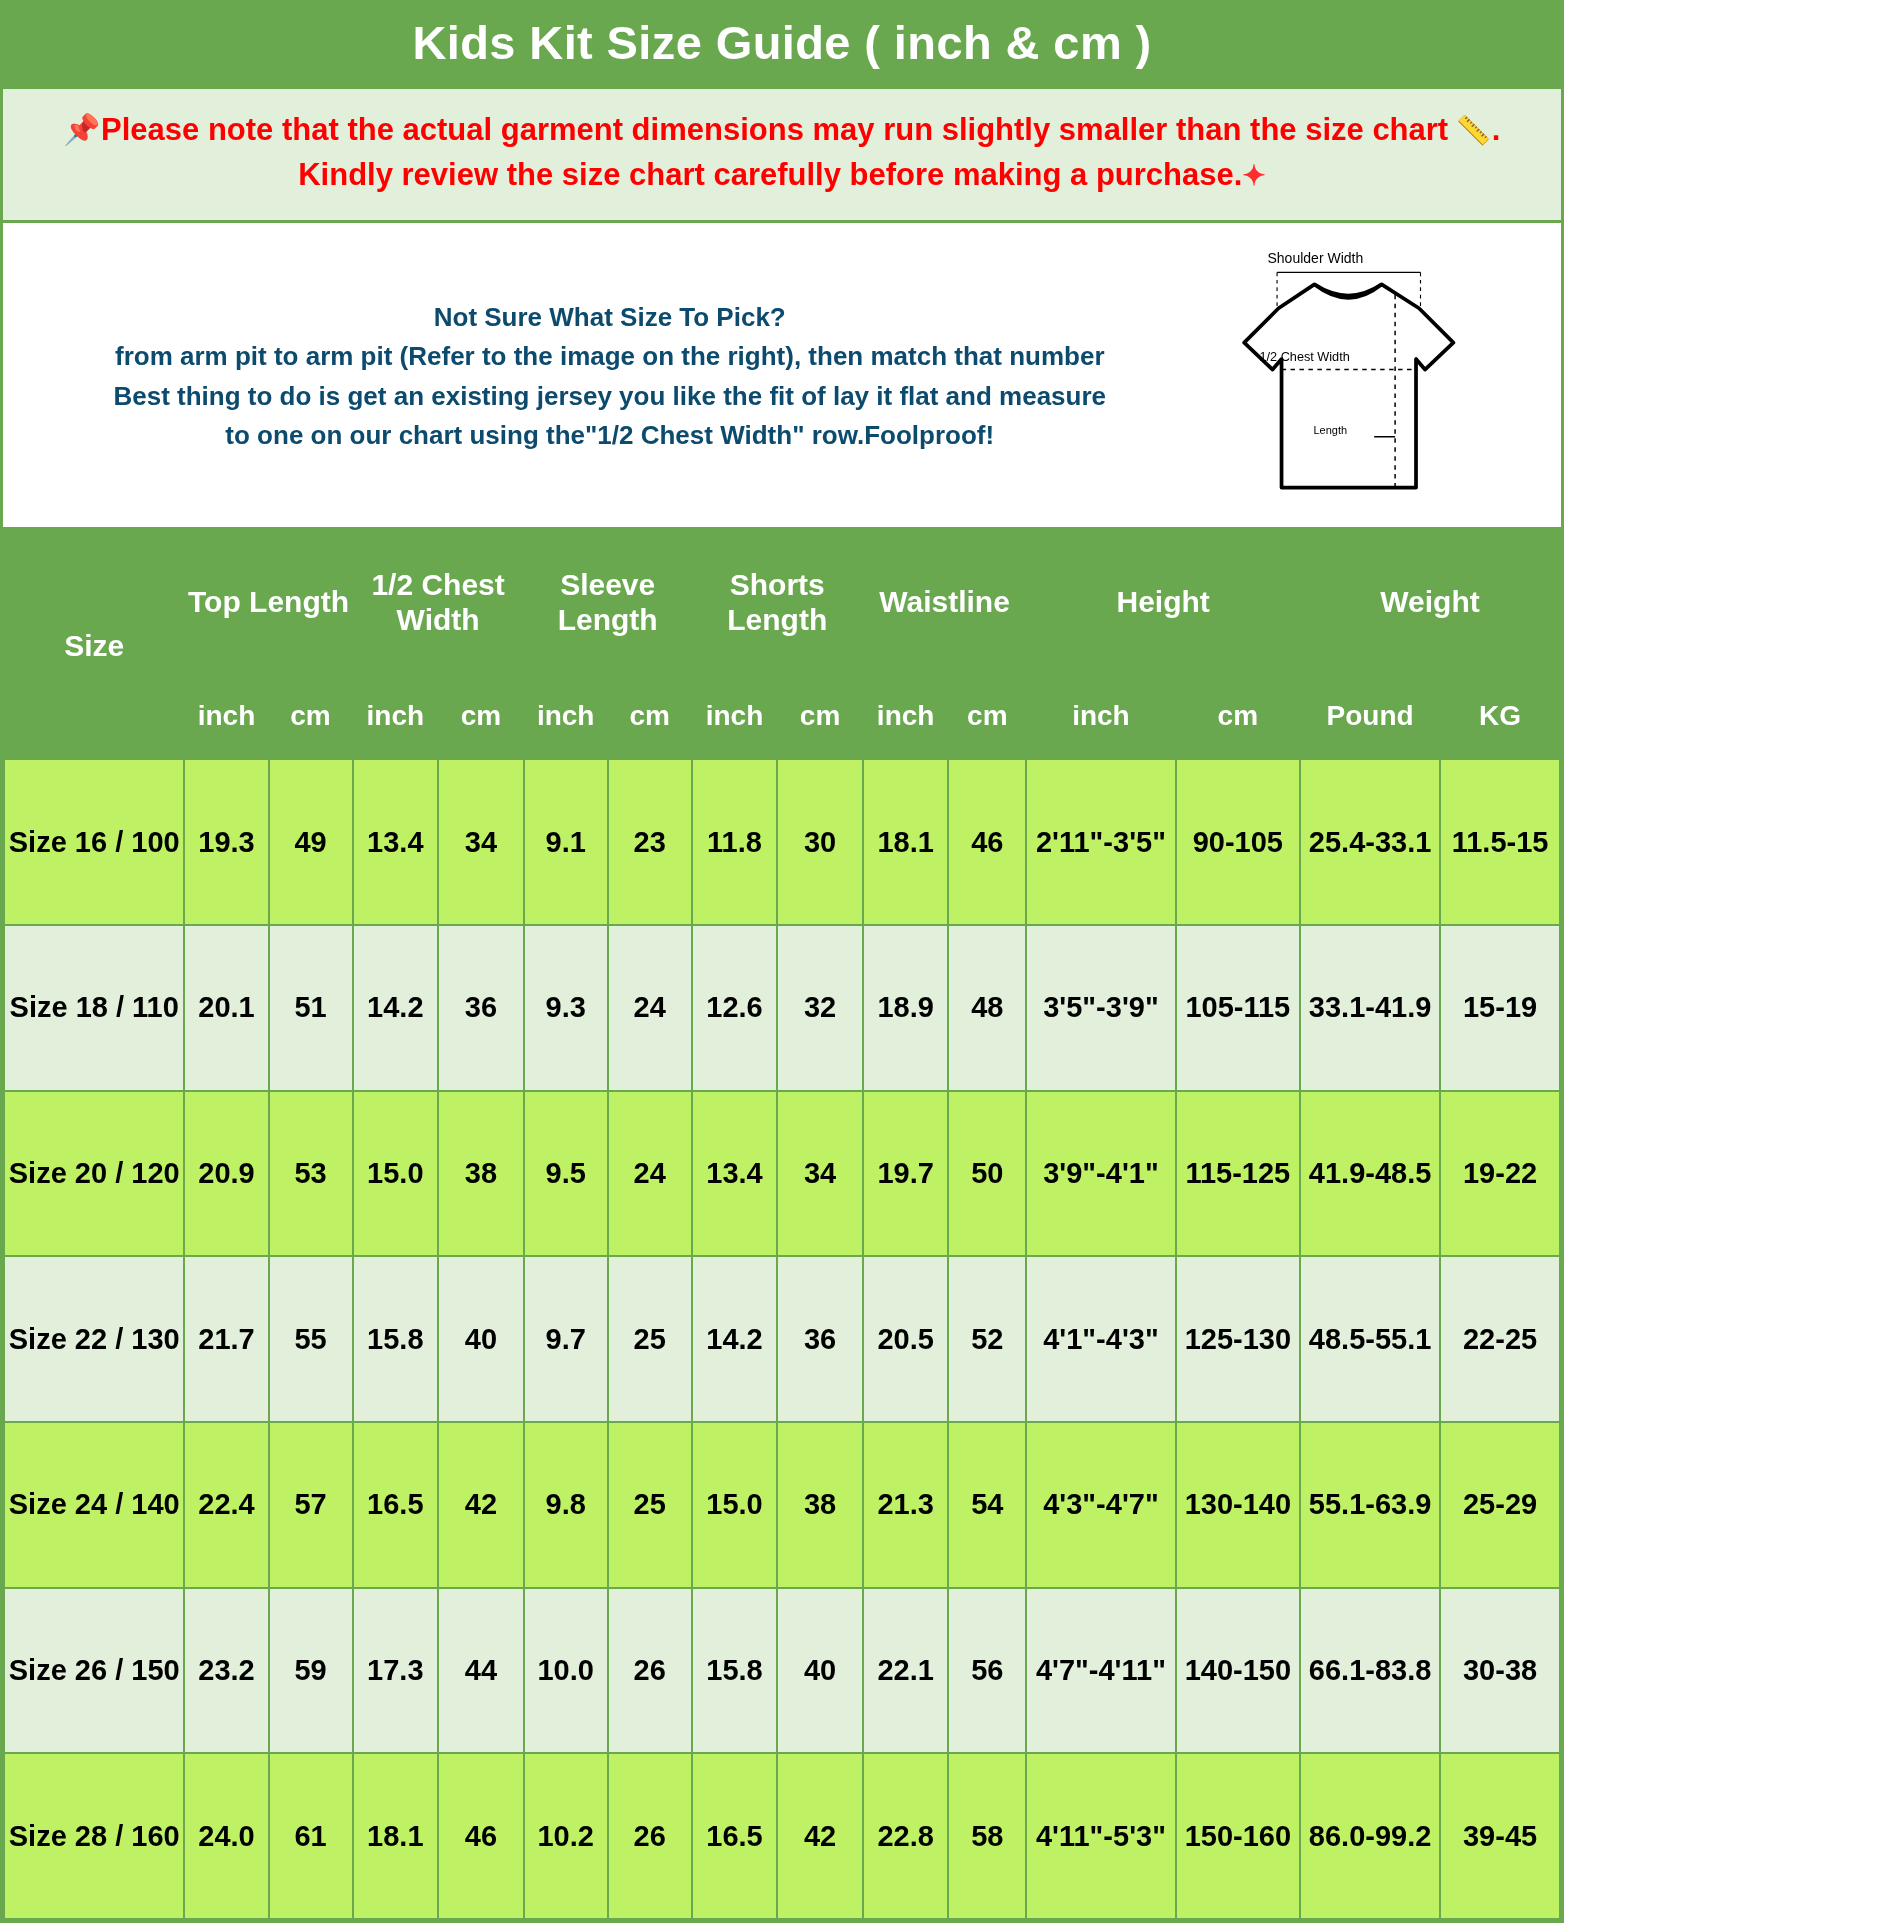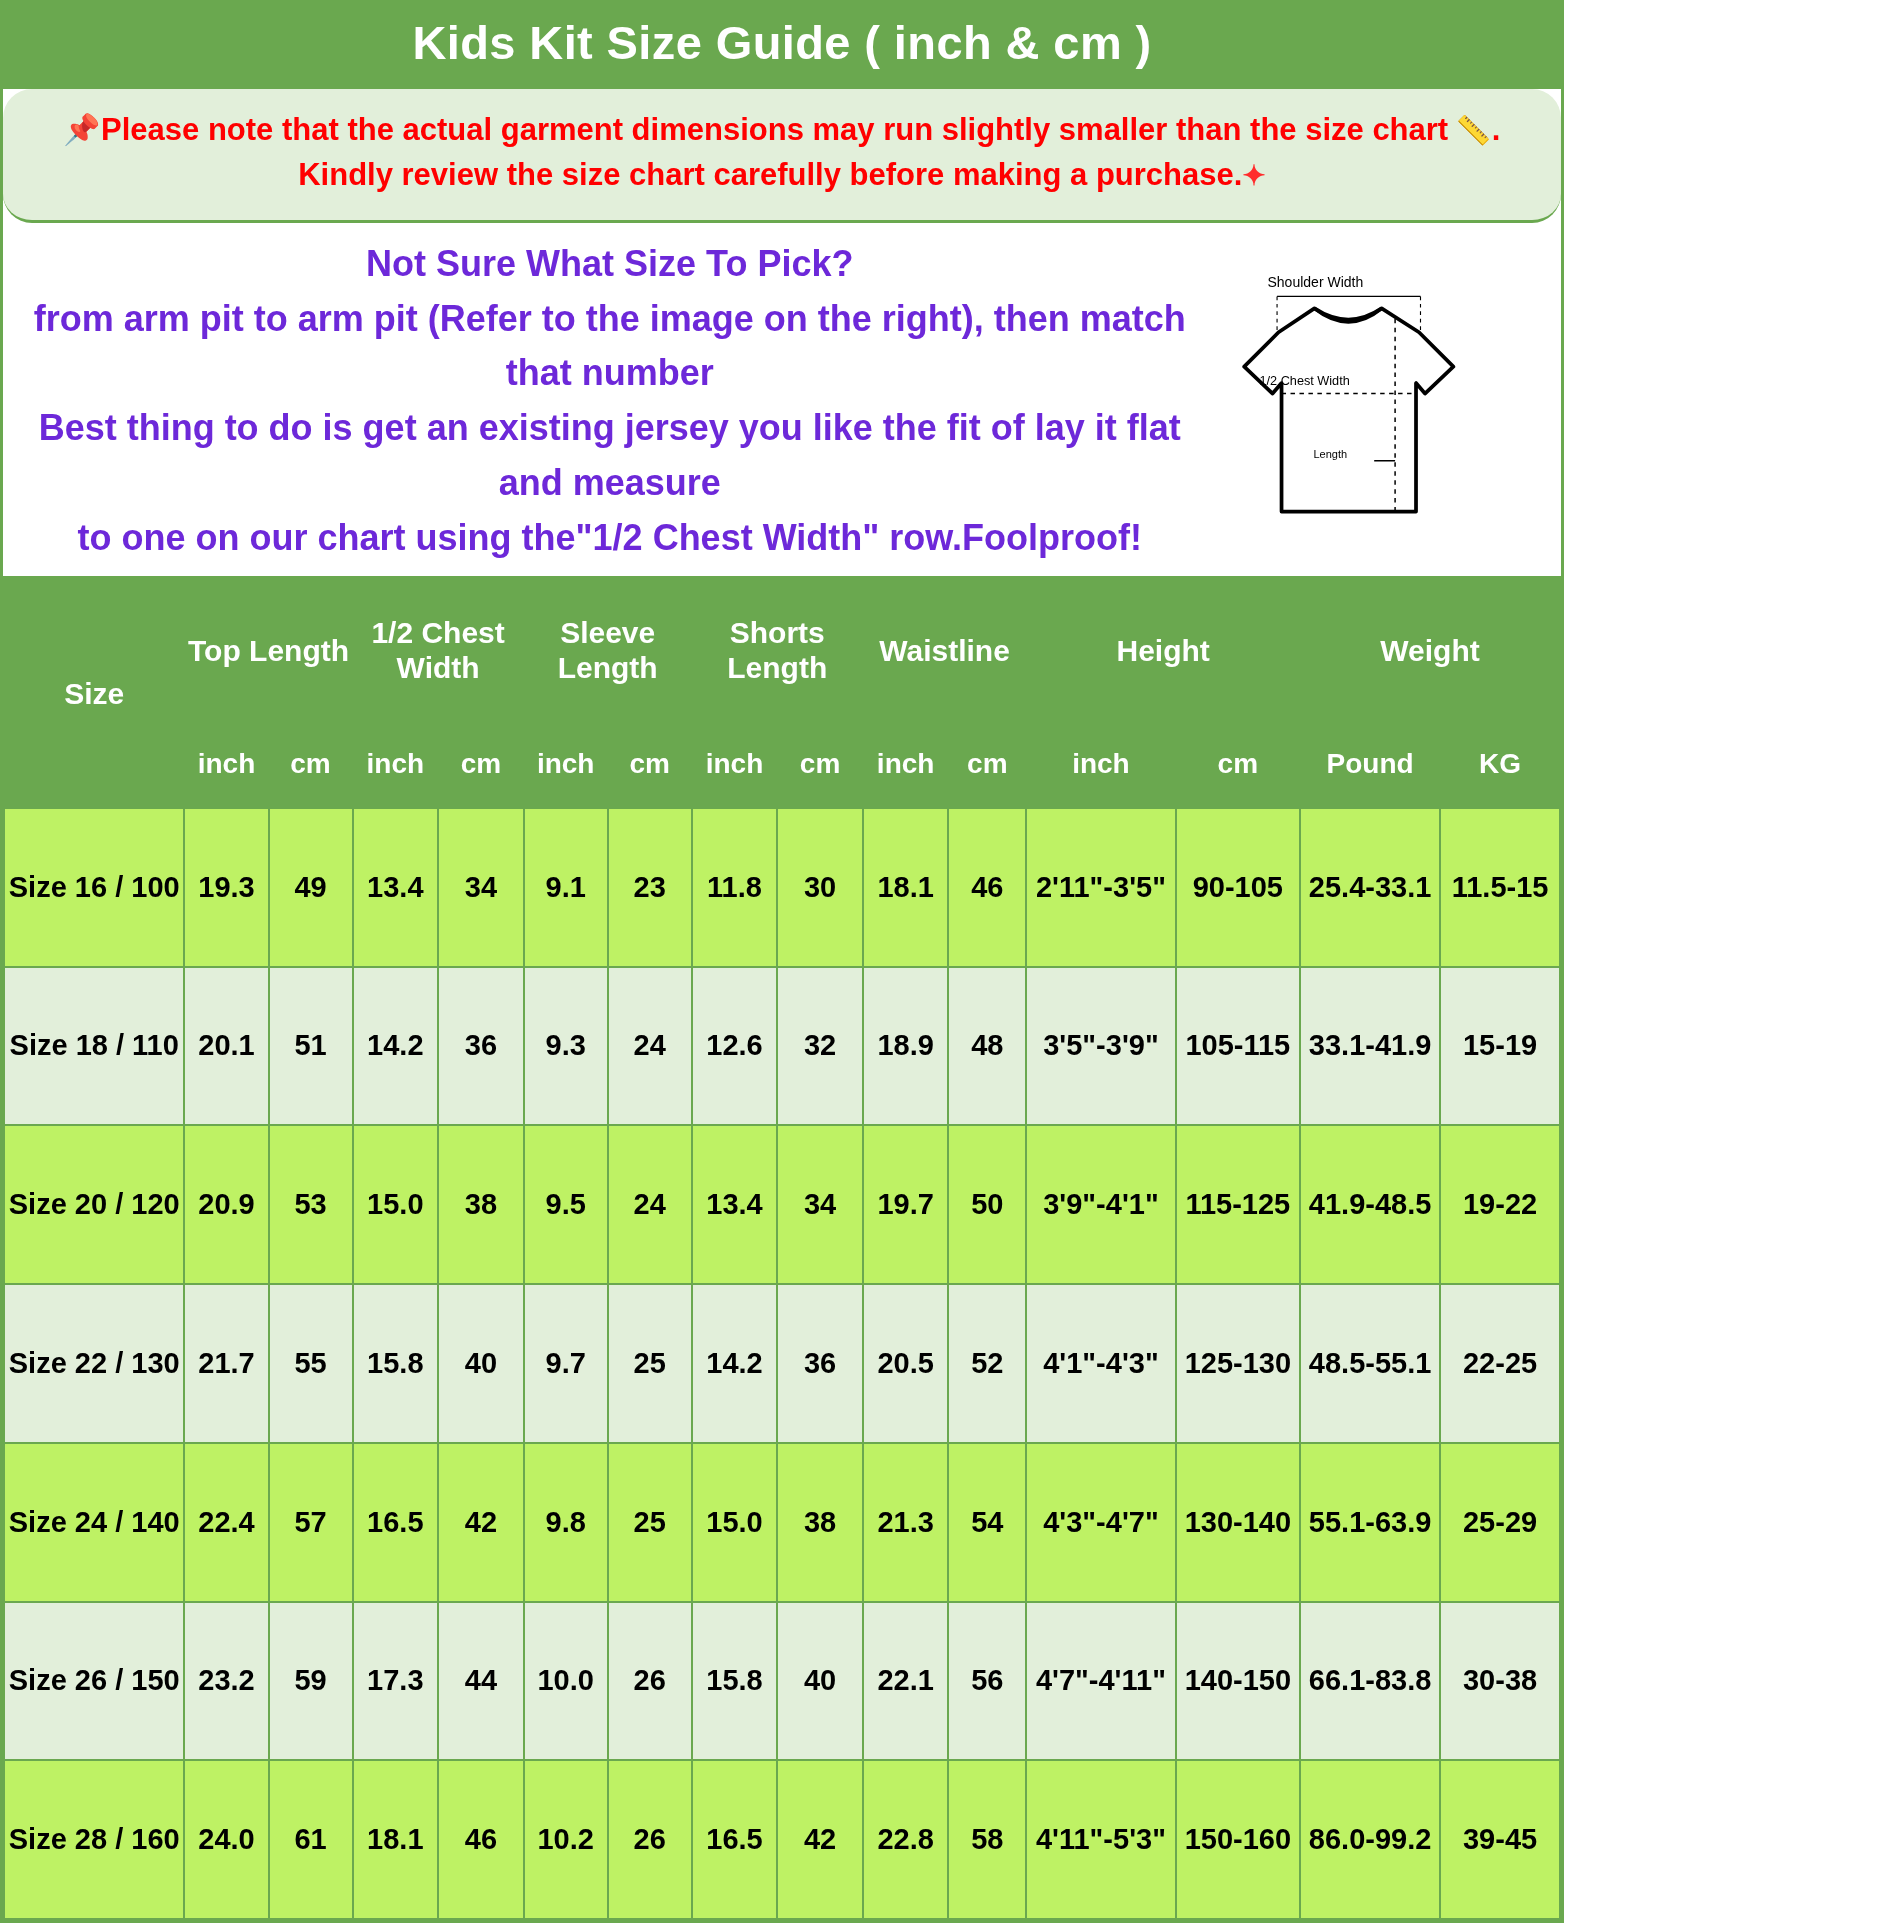--- a/index.html
+++ b/index.html
@@ -36,21 +36,20 @@
   }
   .note-bar {
     background: #e2efda;
     color: #ff0000;
     text-align: center;
     font-weight: bold;
     font-size: 31px;
     line-height: 1.45;
     padding: 19.4px 22.4px 22.4px 22.4px;
     border-bottom: 3px solid #6aa84f;
-    border-radius: 29px;
   }
   .note-line {
     display: block;
     white-space: nowrap;
   }
   .pin-icon { color: #d93025; font-size: 30px; }
   .ruler-icon { color: #e06666; font-size: 28px; }
   .spark-icon { color: #ff2d2d; font-size: 28px; }
 
   
@@ -59,23 +58,23 @@
     display: flex;
     align-items: center;
     border-bottom: 3px solid #6aa84f;
     padding: 13.5px 15px 10.5px 15px;
     box-sizing: border-box;
     min-height: 307px;
   }
   .advice-text {
     flex: 1 1 auto;
     text-align: center;
-    color: #6d28d9;
-    font-weight: bold;
-    font-size: 36px;
+    color: #0c4a6e;
+    font-weight: bold;
+    font-size: 26px;
     line-height: 1.52;
     padding-left: 7.5px;
   }
   .advice-text .l1 { display: block; }
   .advice-figure {
     flex: 0 0 322px;
     display: flex;
     align-items: center;
     justify-content: center;
     padding-right: 30px;

